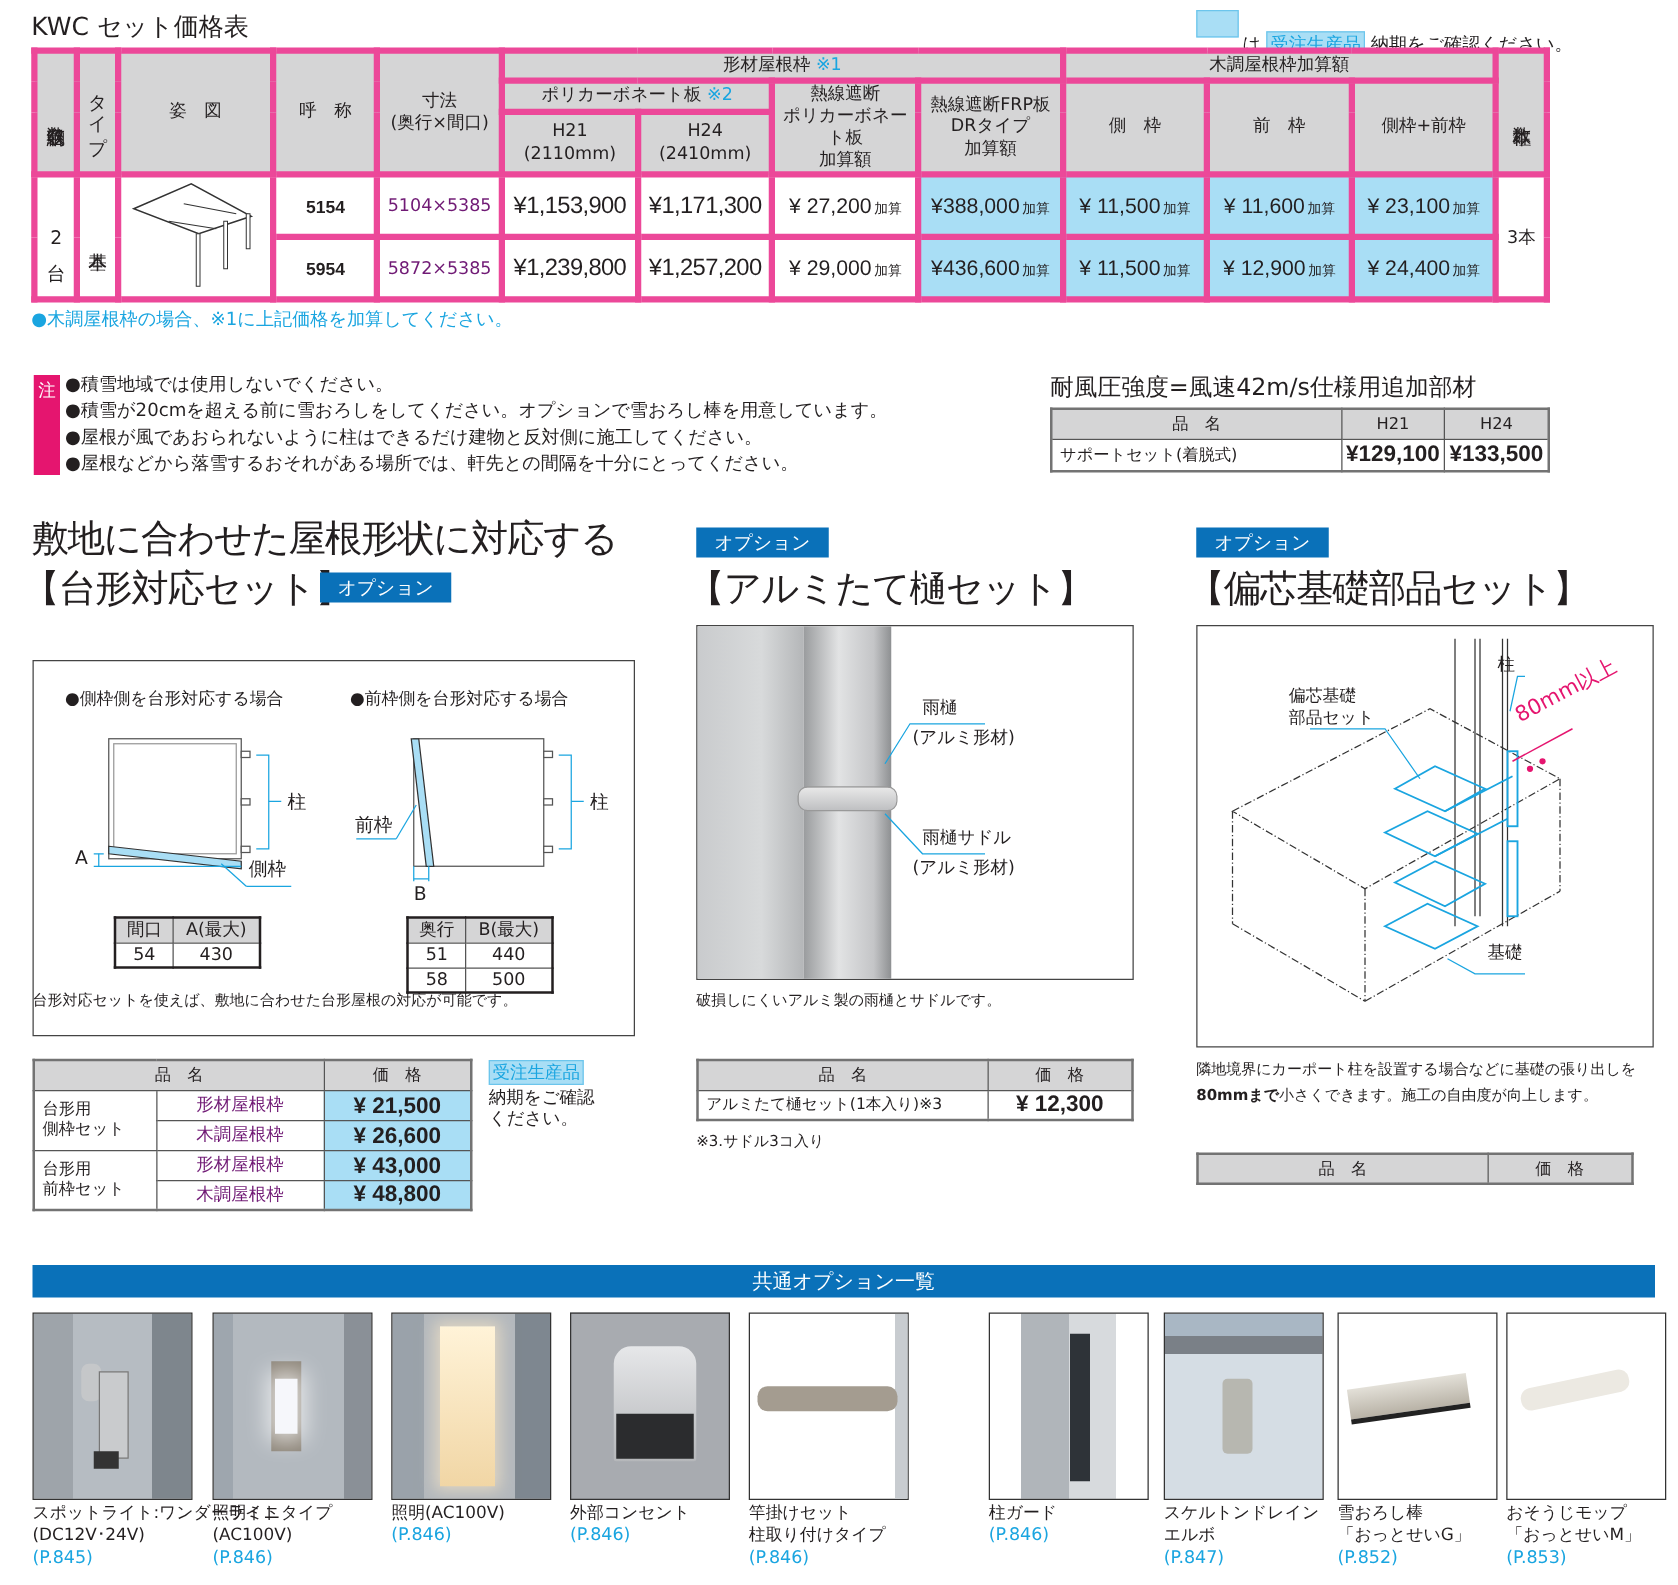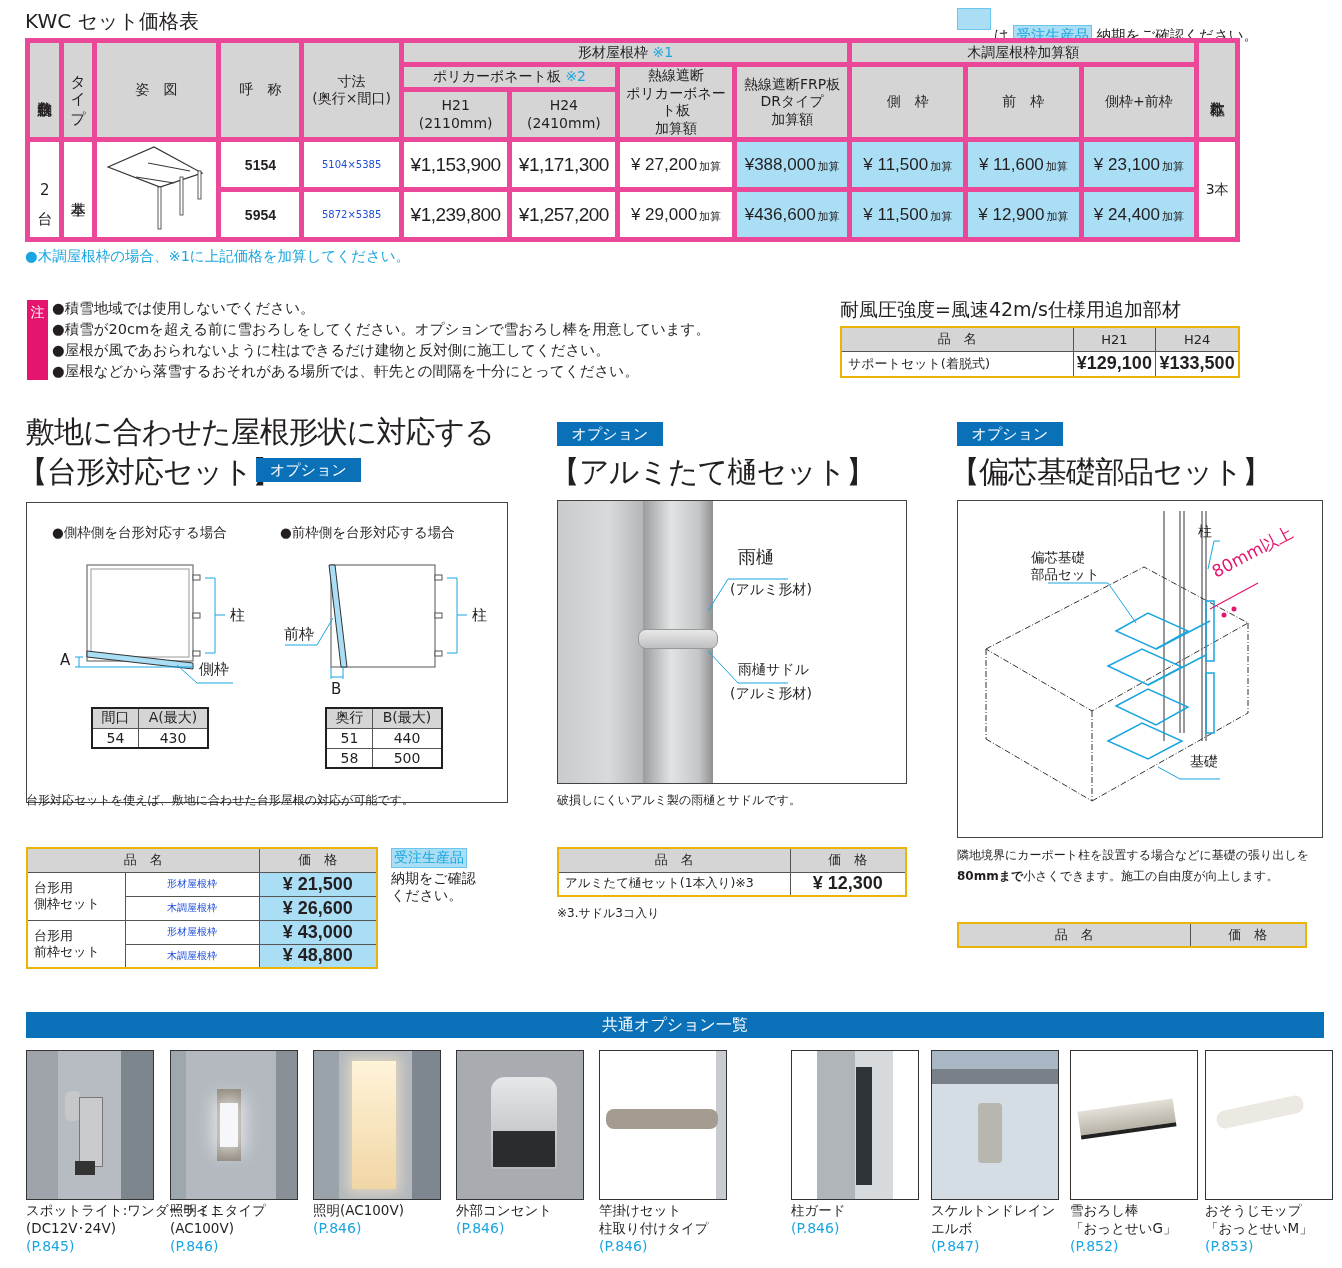--- a/index.html
+++ b/index.html
@@ -11,32 +11,32 @@
 
   
   table { border-collapse: collapse; }
   .main-table { position: absolute; left: 25px; top: 38px; width: 1215px; border: 3px solid #231f20; font-size: 14px; }
   .main-table td, .main-table th { border: 5px solid #ec4899; text-align: center; vertical-align: middle; font-weight: normal; }
   .main-table th { background: #d5d5d6; line-height: 1.25; }
   .vert { writing-mode: vertical-rl; text-orientation: upright; letter-spacing: 0px; font-size: 15px; margin: 0 auto; }
   .price-big { font-weight: bold; font-size: 19px; letter-spacing: -0.5px; font-family: "Liberation Sans", sans-serif; }
   .price-add { font-weight: bold; font-size: 17px; font-family: "Liberation Sans", sans-serif; white-space: nowrap; }
   .add-suffix { font-size: 11px; font-weight: normal; margin-left: 2px; }
-  .small { font-size: 10px; color: #1d4ed8; }
+  .small { font-size: 14px; color: #701a75; }
 
   .notes-blue { position: absolute; left: 25px; top: 246px; font-size: 14.5px; color: #1aa5e0; line-height: 21px; }
   .chu-box { position: absolute; left: 27px; top: 300px; width: 21px; height: 80px; background: #e5156f; color: #fff; font-size: 14px; text-align: center; padding-top: 4px; }
   .notes-black { position: absolute; left: 52px; top: 298px; font-size: 14.5px; line-height: 21px; }
 
   .legend-box { position: absolute; left: 957px; top: 8px; width: 34px; height: 22px; background: #a9def5; border: 1px solid #6cc5ec; }
   .legend-text { position: absolute; left: 994px; top: 25px; font-size: 14.5px; }
   .tag-jucyu { display: inline-block; background: #a9def5; color: #1aa5e0; border: 1px solid #6cc5ec; padding: 0 2px; }
 
   .wind-title { position: absolute; left: 840px; top: 297px; font-size: 19px; }
-  .small-table { border: 2px solid #eab308; font-size: 13px; }
+  .small-table { border: 2px solid #737373; font-size: 13px; }
   .small-table td { border: 1px solid #555; height: 24px; text-align: center; }
   .small-table .hd { background: #d5d5d6; }
   .small-table .left { text-align: left; padding-left: 6px; }
   .small-table .pr { font-weight: bold; font-size: 18px; font-family: "Liberation Sans", sans-serif; }
 
   .sec-title { font-size: 30px; line-height: 40px; position: absolute; letter-spacing: -1px; }
   .frame { position: absolute; border: 1.5px solid #444; background: #fff; }
   .caption { position: absolute; font-size: 12px; }
 
   .mini-tbl { border: 2px solid #231f20; font-size: 14px; }
@@ -170,21 +170,21 @@
     <td class="pr">¥129,100</td>
     <td class="pr">¥133,500</td>
   </tr>
 </tbody>
   </table>
 
 <div class="sec-title" style="left:25px;top:412px;">敷地に合わせた屋根形状に対応する</div>
 <div class="sec-title" style="left:18px;top:452px;">【台形対応セット】</div>
 <div class="optbadge abs" style="left:256px;top:458px;width:105px;">オプション</div>
 
-<div class="frame" style="left:26px;top:502px;width:482px;height:301px;">
+<div class="frame" style="left:26px;top:528px;width:482px;height:301px;">
   <div class="abs" style="left:25px;top:21px;font-size:13.5px;">●側枠側を台形対応する場合</div>
   <div class="abs" style="left:253px;top:21px;font-size:13.5px;">●前枠側を台形対応する場合</div>
   <svg class="abs" style="left:0;top:50px;" width="480" height="150" viewBox="0 0 480 150">
 
     <rect x="60" y="12" width="106" height="96" fill="none" stroke="#555"></rect>
     <rect x="64" y="16" width="98" height="88" fill="none" stroke="#999"></rect>
     <polygon points="60,98 166,110 166,116 60,104" fill="#a9def5" stroke="#333"></polygon>
     <rect x="166" y="22" width="7" height="5" fill="#fff" stroke="#555"></rect>
       <rect x="166" y="60" width="7" height="5" fill="#fff" stroke="#555"></rect>
       <rect x="166" y="98" width="7" height="5" fill="#fff" stroke="#555"></rect>
@@ -283,21 +283,21 @@
 <div class="optbadge abs" style="left:557px;top:422px;width:106px;">オプション</div>
 <div class="sec-title" style="left:550px;top:452px;">【アルミたて樋セット】</div>
 <div class="frame" style="left:557px;top:500px;width:350px;height:284px;overflow:hidden;">
   <div class="abs" style="left:0;top:0;width:85px;height:284px;background:linear-gradient(90deg,#c9cbcd,#d8dadb 60%,#b4b6b8);"></div>
   <div class="abs" style="left:85px;top:0;width:70px;height:284px;background:linear-gradient(90deg,#9a9c9e,#e2e3e4 40%,#c4c5c7 80%,#8e9092);"></div>
   <div class="abs" style="left:80px;top:128px;width:80px;height:20px;border-radius:8px;background:linear-gradient(#e8e8e8,#bfc0c2);border:1px solid #999;"></div>
   <svg class="abs" style="left:0;top:0;" width="350" height="284">
     <polyline points="150,110 170,78 230,78" fill="none" stroke="#1aa5e0"></polyline>
     <polyline points="150,150 180,182 230,182" fill="none" stroke="#1aa5e0"></polyline>
   </svg>
-  <div class="abs" style="left:180px;top:44px;font-size:18px;">雨樋</div>
+  <div class="abs" style="left:180px;top:56px;font-size:14px;">雨樋</div>
   <div class="abs" style="left:172px;top:80px;font-size:14px;">(アルミ形材)</div>
   <div class="abs" style="left:180px;top:160px;font-size:14px;">雨樋サドル</div>
   <div class="abs" style="left:172px;top:184px;font-size:14px;">(アルミ形材)</div>
 </div>
 <div class="caption" style="left:557px;top:792px;">破損しにくいアルミ製の雨樋とサドルです。</div>
 <table class="small-table abs" style="left:557px;top:847px;width:350px;">
   <tbody>
       <tr>
     <td class="hd" style="width:232px">品　名</td>
     <td class="hd">価　格</td>

